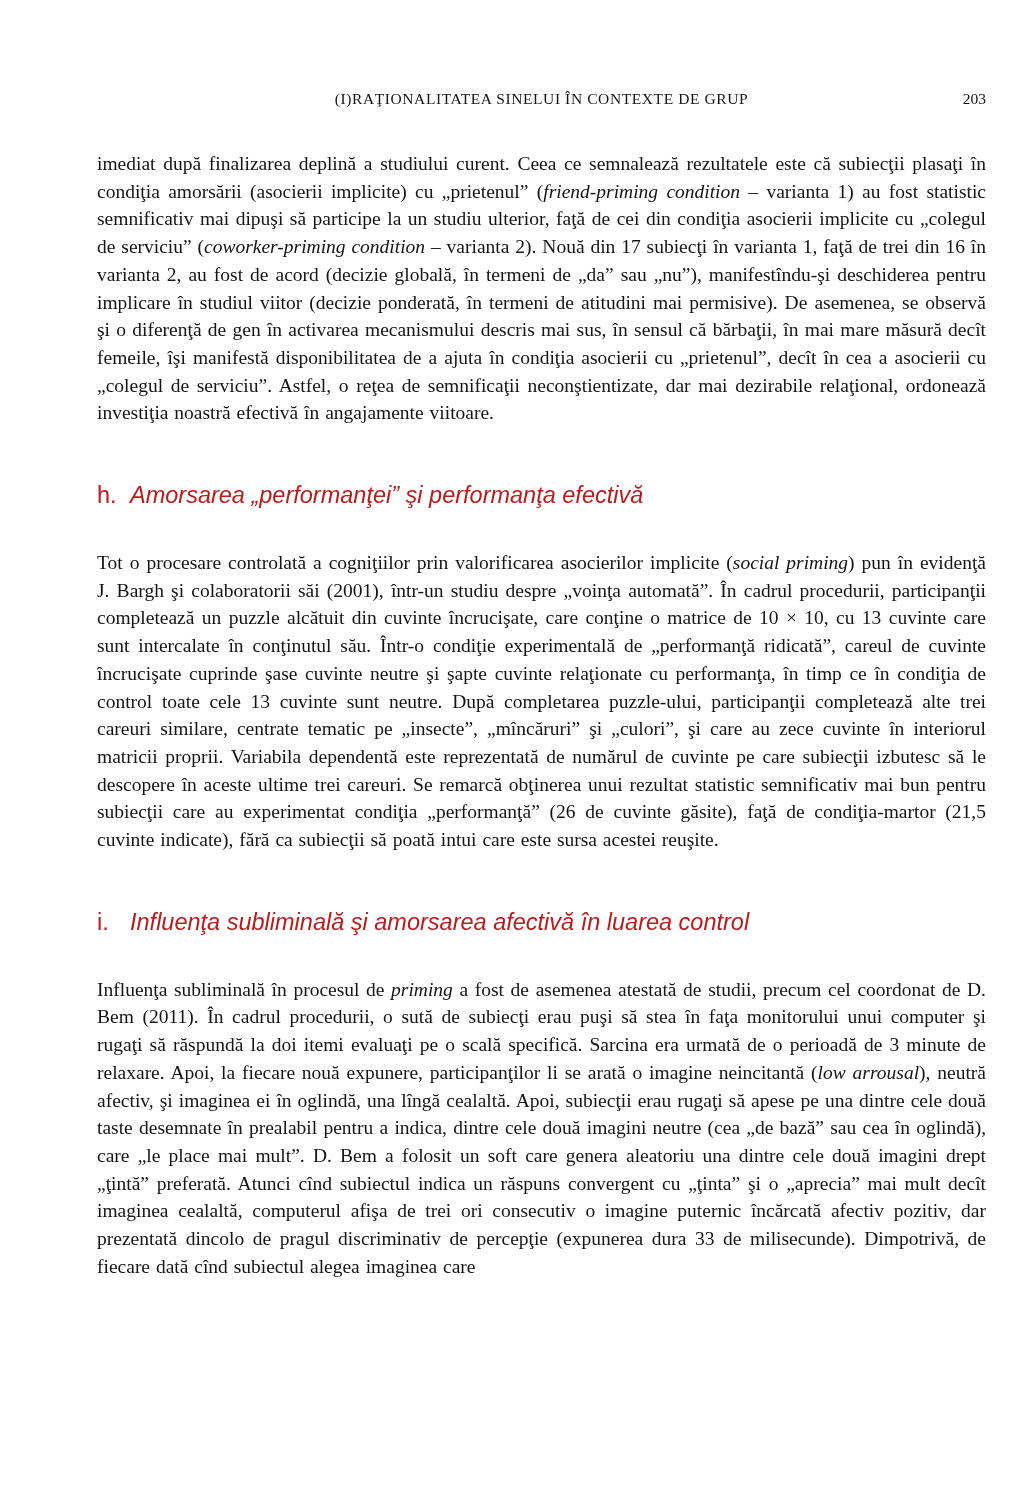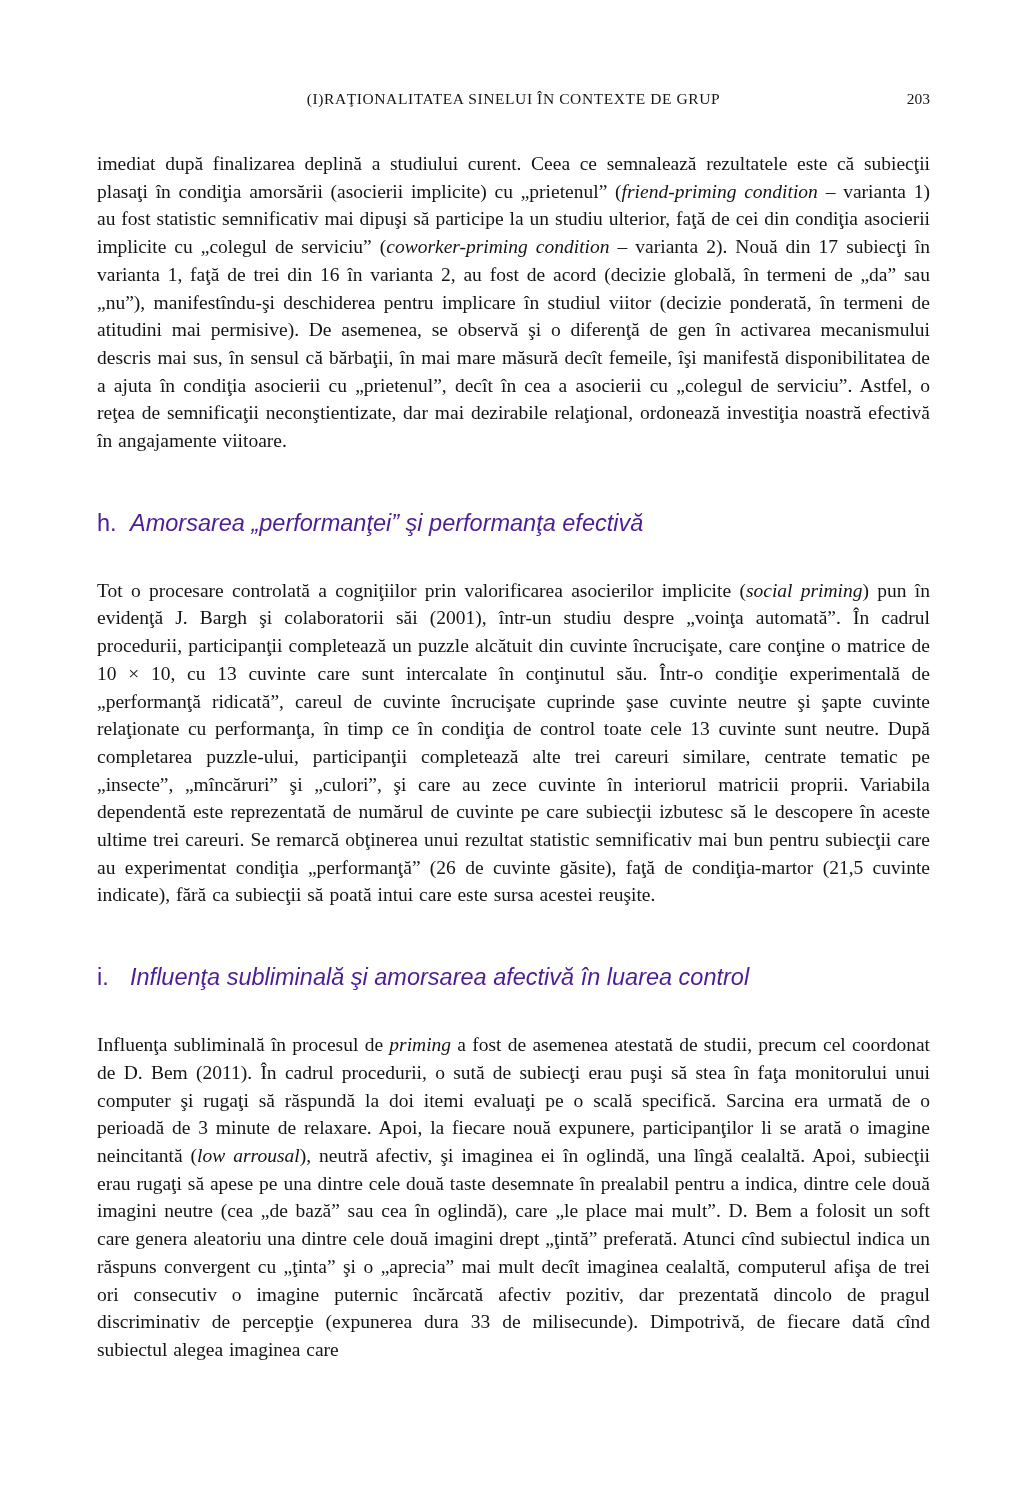--- a/index.html
+++ b/index.html
@@ -8,21 +8,21 @@
     width: 1024px;
     height: 1504px;
     overflow: hidden;
     font-family: "Liberation Serif", serif;
     color: #141414;
   }
   .page {
     position: relative;
     width: 1024px;
     height: 1504px;
-    padding: 90px 94px 0 97px;
+    padding: 90px 38px 0 97px;
     background: #ffffff;
     border-radius: 14px;
   }
   .running-head {
     position: relative;
     text-align: center;
     font-size: 15.5px;
     letter-spacing: 0.6px;
     margin-bottom: 42px;
     white-space: nowrap;
@@ -40,21 +40,21 @@
     line-height: 27.7px;
     word-spacing: 1px;
   }
   .italic { font-style: italic; }
   .section-heading {
     font-family: "Liberation Sans", sans-serif;
     font-weight: normal;
     font-size: 23.5px;
     line-height: 28px;
     margin: 54px 0 40px 0;
-    color: #4c1d95;
+    color: #b91c1c;
   }
   .section-heading .heading-text { font-style: italic; }
   .heading-label {
     display: inline-block;
     width: 33px;
     font-style: normal;
   }
 </style>
 </head>
 <body>

